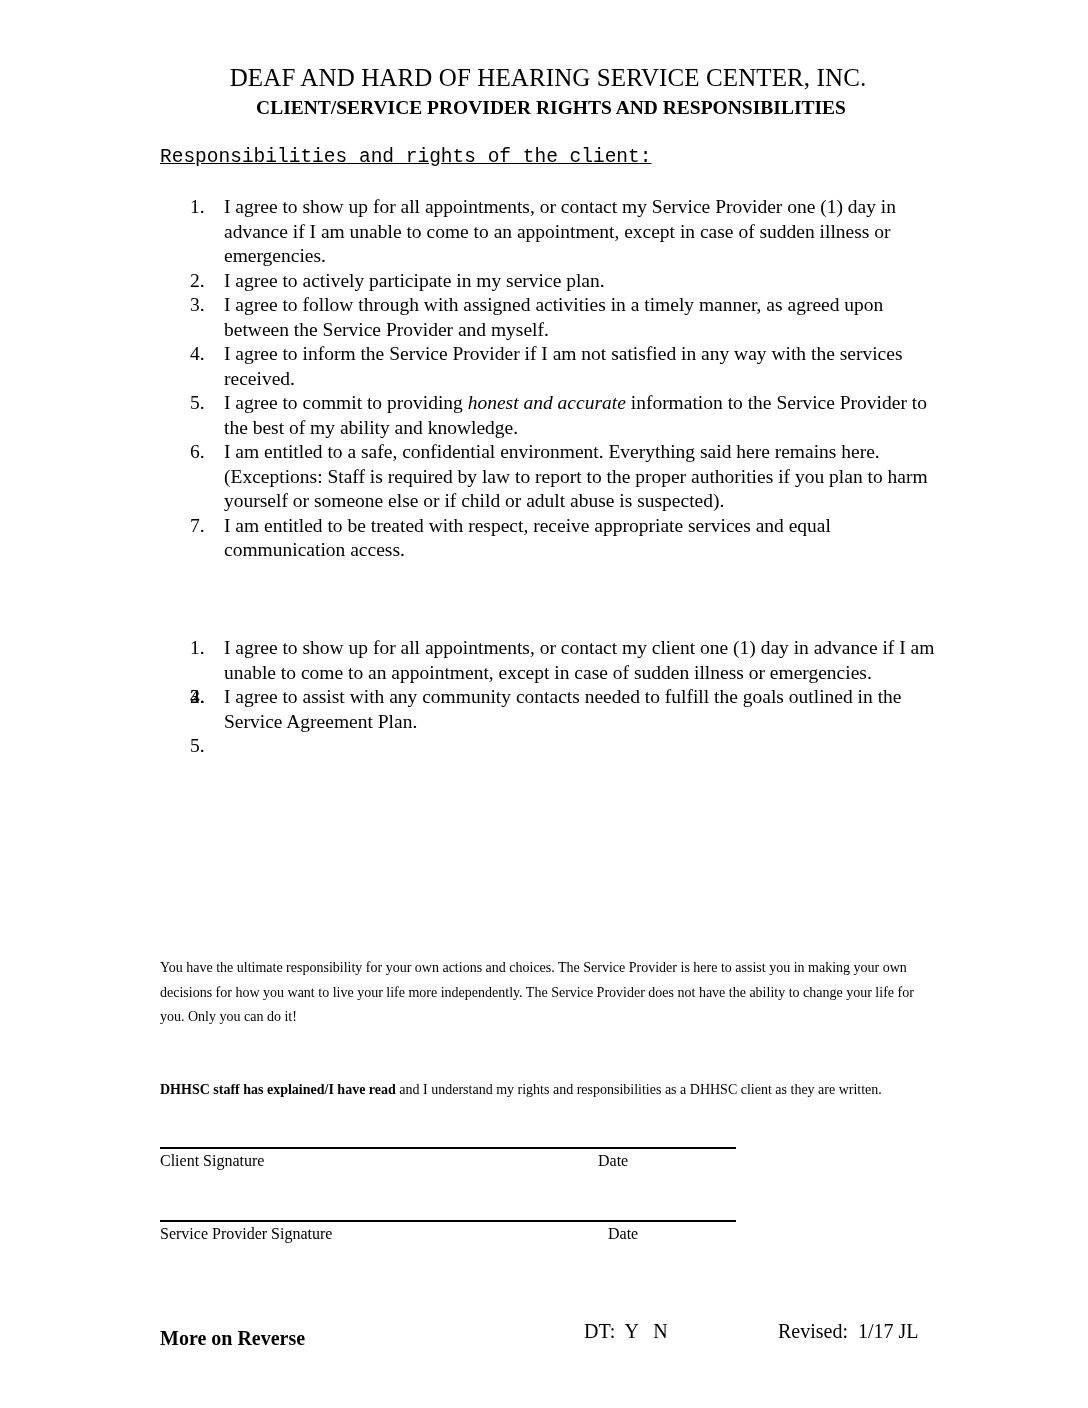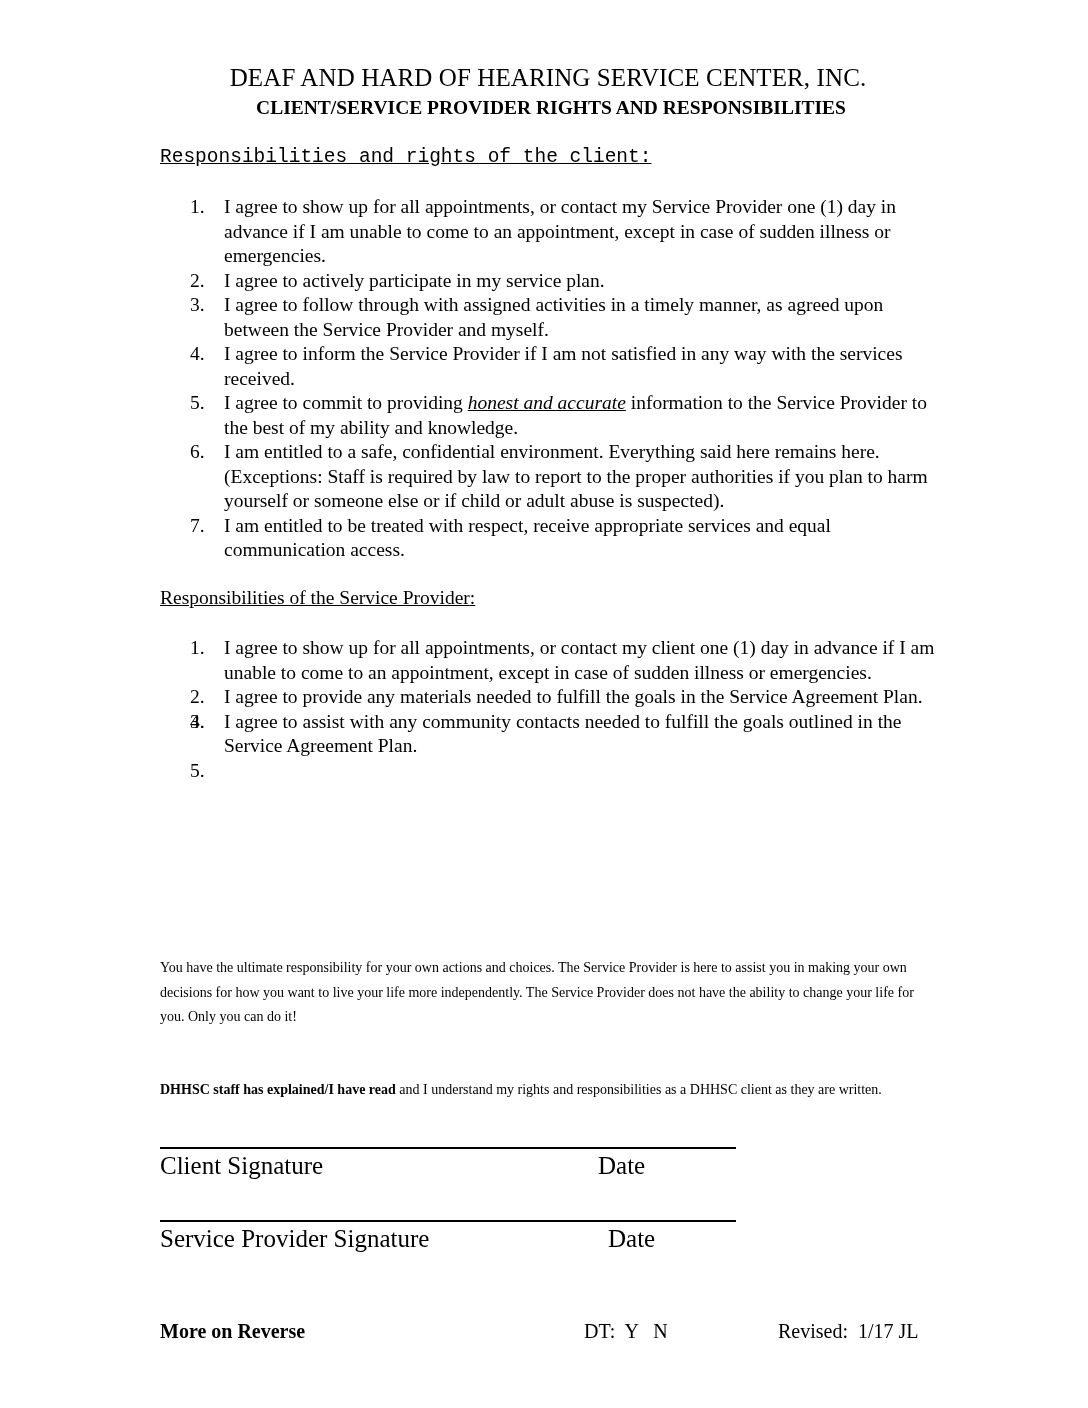--- a/index.html
+++ b/index.html
@@ -60,41 +60,40 @@
       padding-left: 34px;
       margin: 0;
     }
     .list li .num {
       position: absolute;
       left: 0;
       top: 0;
     }
     .emph {
       font-style: italic;
-      text-decoration: underline;
     }
     .paragraph {
       position: absolute;
       left: 160px;
       width: 760px;
       font-size: 14px;
       line-height: 24.5px;
       margin: 0;
     }
-    .bold { font-weight: bold; }
+    .bold { font-weight: bold; margin-top: 7px; }
     .sig-line {
       position: absolute;
       left: 160px;
       width: 576px;
       height: 0;
       border-top: 2px solid #000;
     }
     .sig-label {
       position: absolute;
-      font-size: 25px;
+      font-size: 16px;
     }
     .footer-item {
       position: absolute;
       top: 1320px;
       font-size: 20px;
     }
   </style>
 </head>
 <body>
 
@@ -131,32 +130,28 @@
     <li>
       <span class="num">6.</span>
       <span>I am entitled to a safe, confidential environment.  Everything said here remains here.  (Exceptions: Staff is required by law to report to the proper authorities if you plan to harm yourself or someone else or if child or adult abuse is suspected).</span>
     </li>
     <li>
       <span class="num">7.</span>
       <span>I am entitled to be treated with respect, receive appropriate services and equal communication access.</span>
     </li>
   </ol>
 
-  <div class="section-heading" style="top:587px;">
-    <span class="u">Responsibilities of the Service Provider</span><span class="u">:</span>
-  </div>
 
   <ol class="list" style="top:636px;">
     <li>
       <span class="num">1.</span>
       <span>I agree to show up for all appointments, or contact my client one (1) day in advance if I am unable to come to an appointment, except in case of sudden illness or emergencies.</span>
     </li>
     <li>
       <span class="num">2.</span>
-      <span>I agree to provide any materials needed to fulfill the goals in the Service Agreement Plan.</span>
     </li>
     <li>
       <span class="num">3.</span>
     </li>
     <li>
       <span class="num">4.</span>
       <span>I agree to assist with any community contacts needed to fulfill the goals outlined in the Service Agreement Plan.</span>
     </li>
     <li>
       <span class="num">5.</span>

